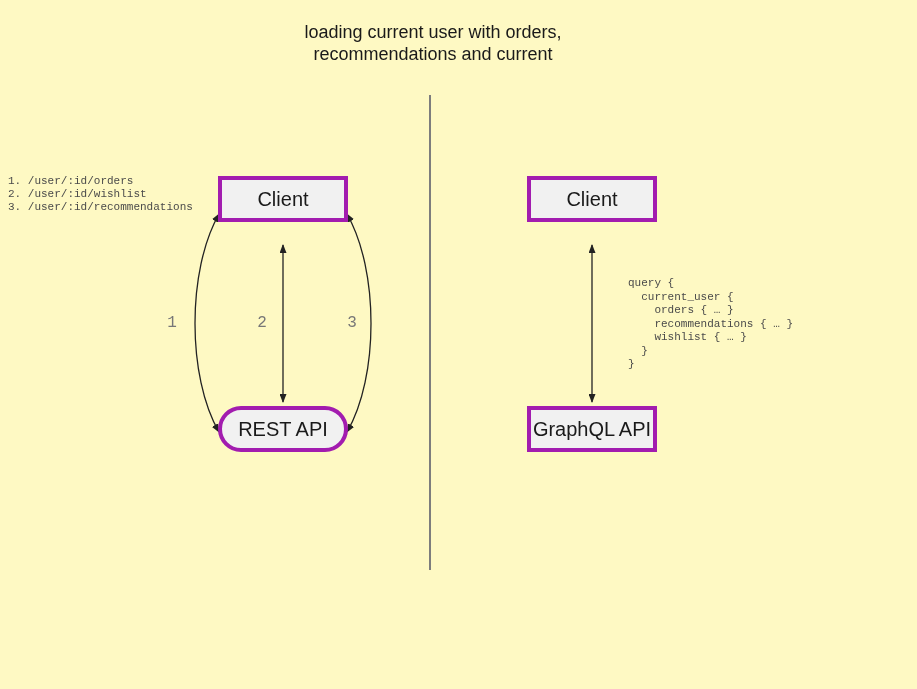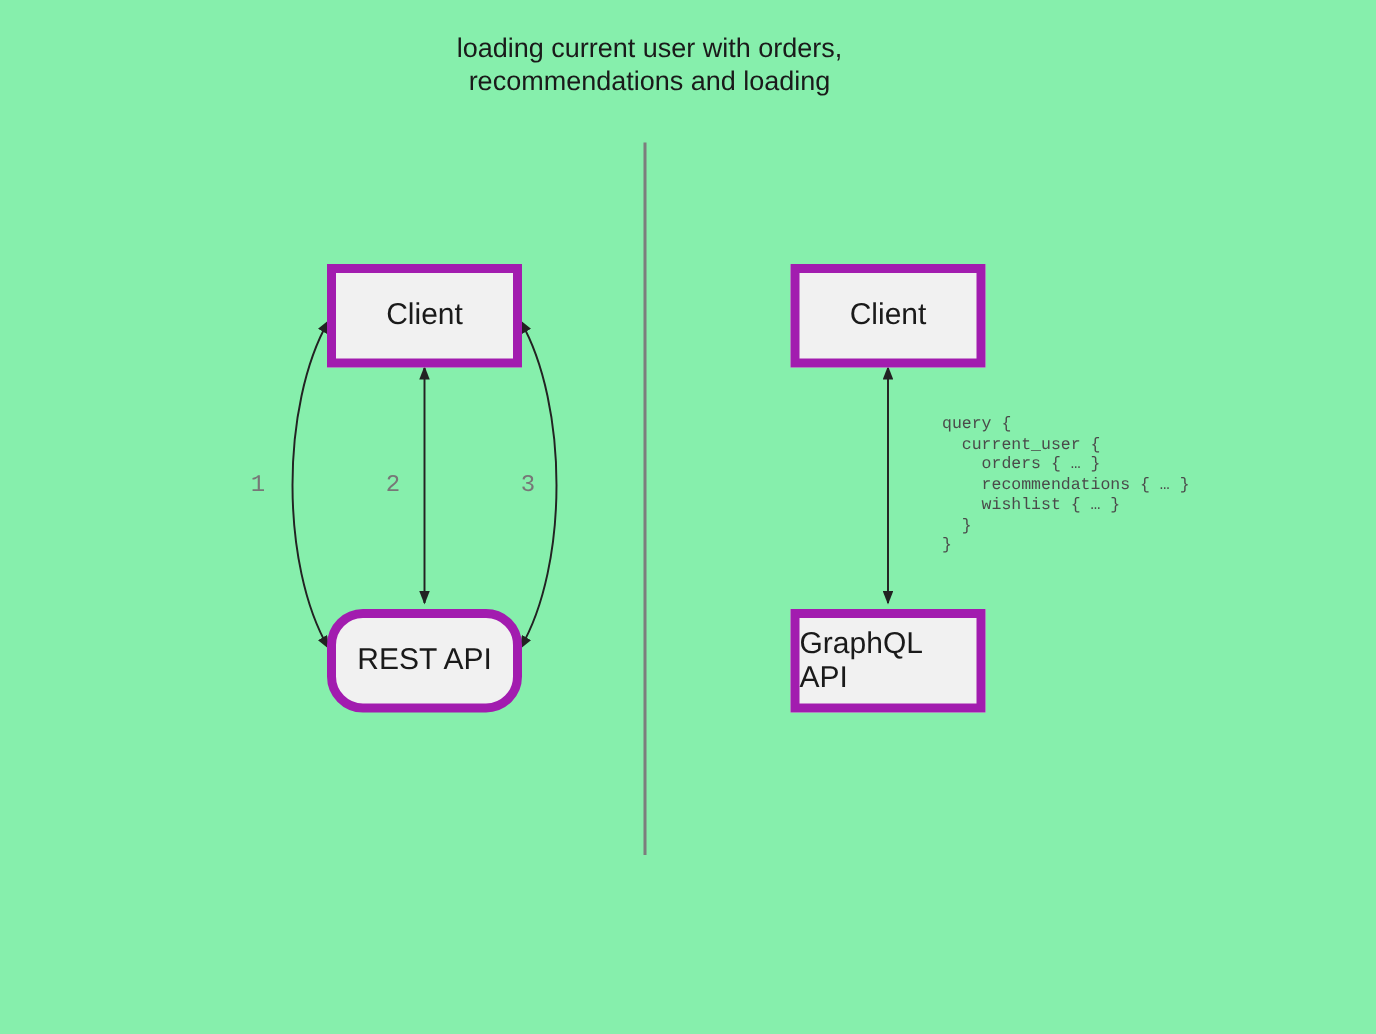--- a/index.html
+++ b/index.html
@@ -8,21 +8,21 @@
     background: #ffffff;
     width: 917px;
     height: 689px;
     overflow: hidden;
     font-family: "Liberation Sans", sans-serif;
   }
   .stage {
     position: relative;
     width: 917px;
     height: 689px;
-    background: #86efac;
+    background: #fef9c3;
   }
   .title {
     position: absolute;
     top: 21px;
     left: 0;
     width: 866px;
     text-align: center;
     font-size: 18px;
     line-height: 22px;
     color: #1a1a1a;
@@ -37,24 +37,24 @@
   }
   .arrows-layer {
     position: absolute;
     left: 0;
     top: 0;
     pointer-events: none;
   }
   .node-box {
     position: absolute;
     width: 130px;
-    height: 69px;
+    height: 46px;
     box-sizing: border-box;
     background: #f1f1f1;
-    border: 6px solid #a21caf;
+    border: 4px solid #a21caf;
     display: flex;
     align-items: center;
     justify-content: center;
     font-size: 20px;
     color: #1a1a1a;
   }
   .box-client-left  { left: 218px; top: 176px; }
   .box-rest-api     { left: 218px; top: 406px; border-radius: 24px; }
   .box-client-right { left: 527px; top: 176px; }
   .box-graphql-api  { left: 527px; top: 406px; }
@@ -81,37 +81,40 @@
   .num-2 { left: 252px; top: 314px; }
   .num-3 { left: 342px; top: 314px; }
 </style>
 </head>
 <body>
 
 <div class="stage">
 
   <div class="title">
     <div>loading current user with orders,</div>
-    <div>recommendations and loading</div>
+    <div>recommendations and current</div>
   </div>
 
   <div class="divider"></div>
 
   <svg class="arrows-layer" width="917" height="689" viewBox="0 0 917 689">
     <defs>
       <marker id="ah" markerWidth="9" markerHeight="7" refX="8" refY="3.5" orient="auto-start-reverse" markerUnits="userSpaceOnUse">
         <path d="M0,0 L9,3.5 L0,7 z" fill="#222222"></path>
       </marker>
     </defs>
     <path d="M 219 214 C 187 270 187 377 219 432" fill="none" stroke="#222222" stroke-width="1.3" marker-start="url(#ah)" marker-end="url(#ah)"></path>
     <path d="M 283 245 L 283 402" fill="none" stroke="#222222" stroke-width="1.3" marker-start="url(#ah)" marker-end="url(#ah)"></path>
     <path d="M 347 214 C 379 270 379 377 347 432" fill="none" stroke="#222222" stroke-width="1.3" marker-start="url(#ah)" marker-end="url(#ah)"></path>
     <path d="M 592 245 L 592 402" fill="none" stroke="#222222" stroke-width="1.3" marker-start="url(#ah)" marker-end="url(#ah)"></path>
   </svg>
 
+  <pre class="code endpoint-list">1. /user/:id/orders
+2. /user/:id/wishlist
+3. /user/:id/recommendations</pre>
 
   <div class="node-box box-client-left">
     <span>Client</span>
   </div>
   <div class="node-box box-rest-api">
     <span>REST API</span>
   </div>
 
   <div class="arrow-num num-1">1</div>
   <div class="arrow-num num-2">2</div>

